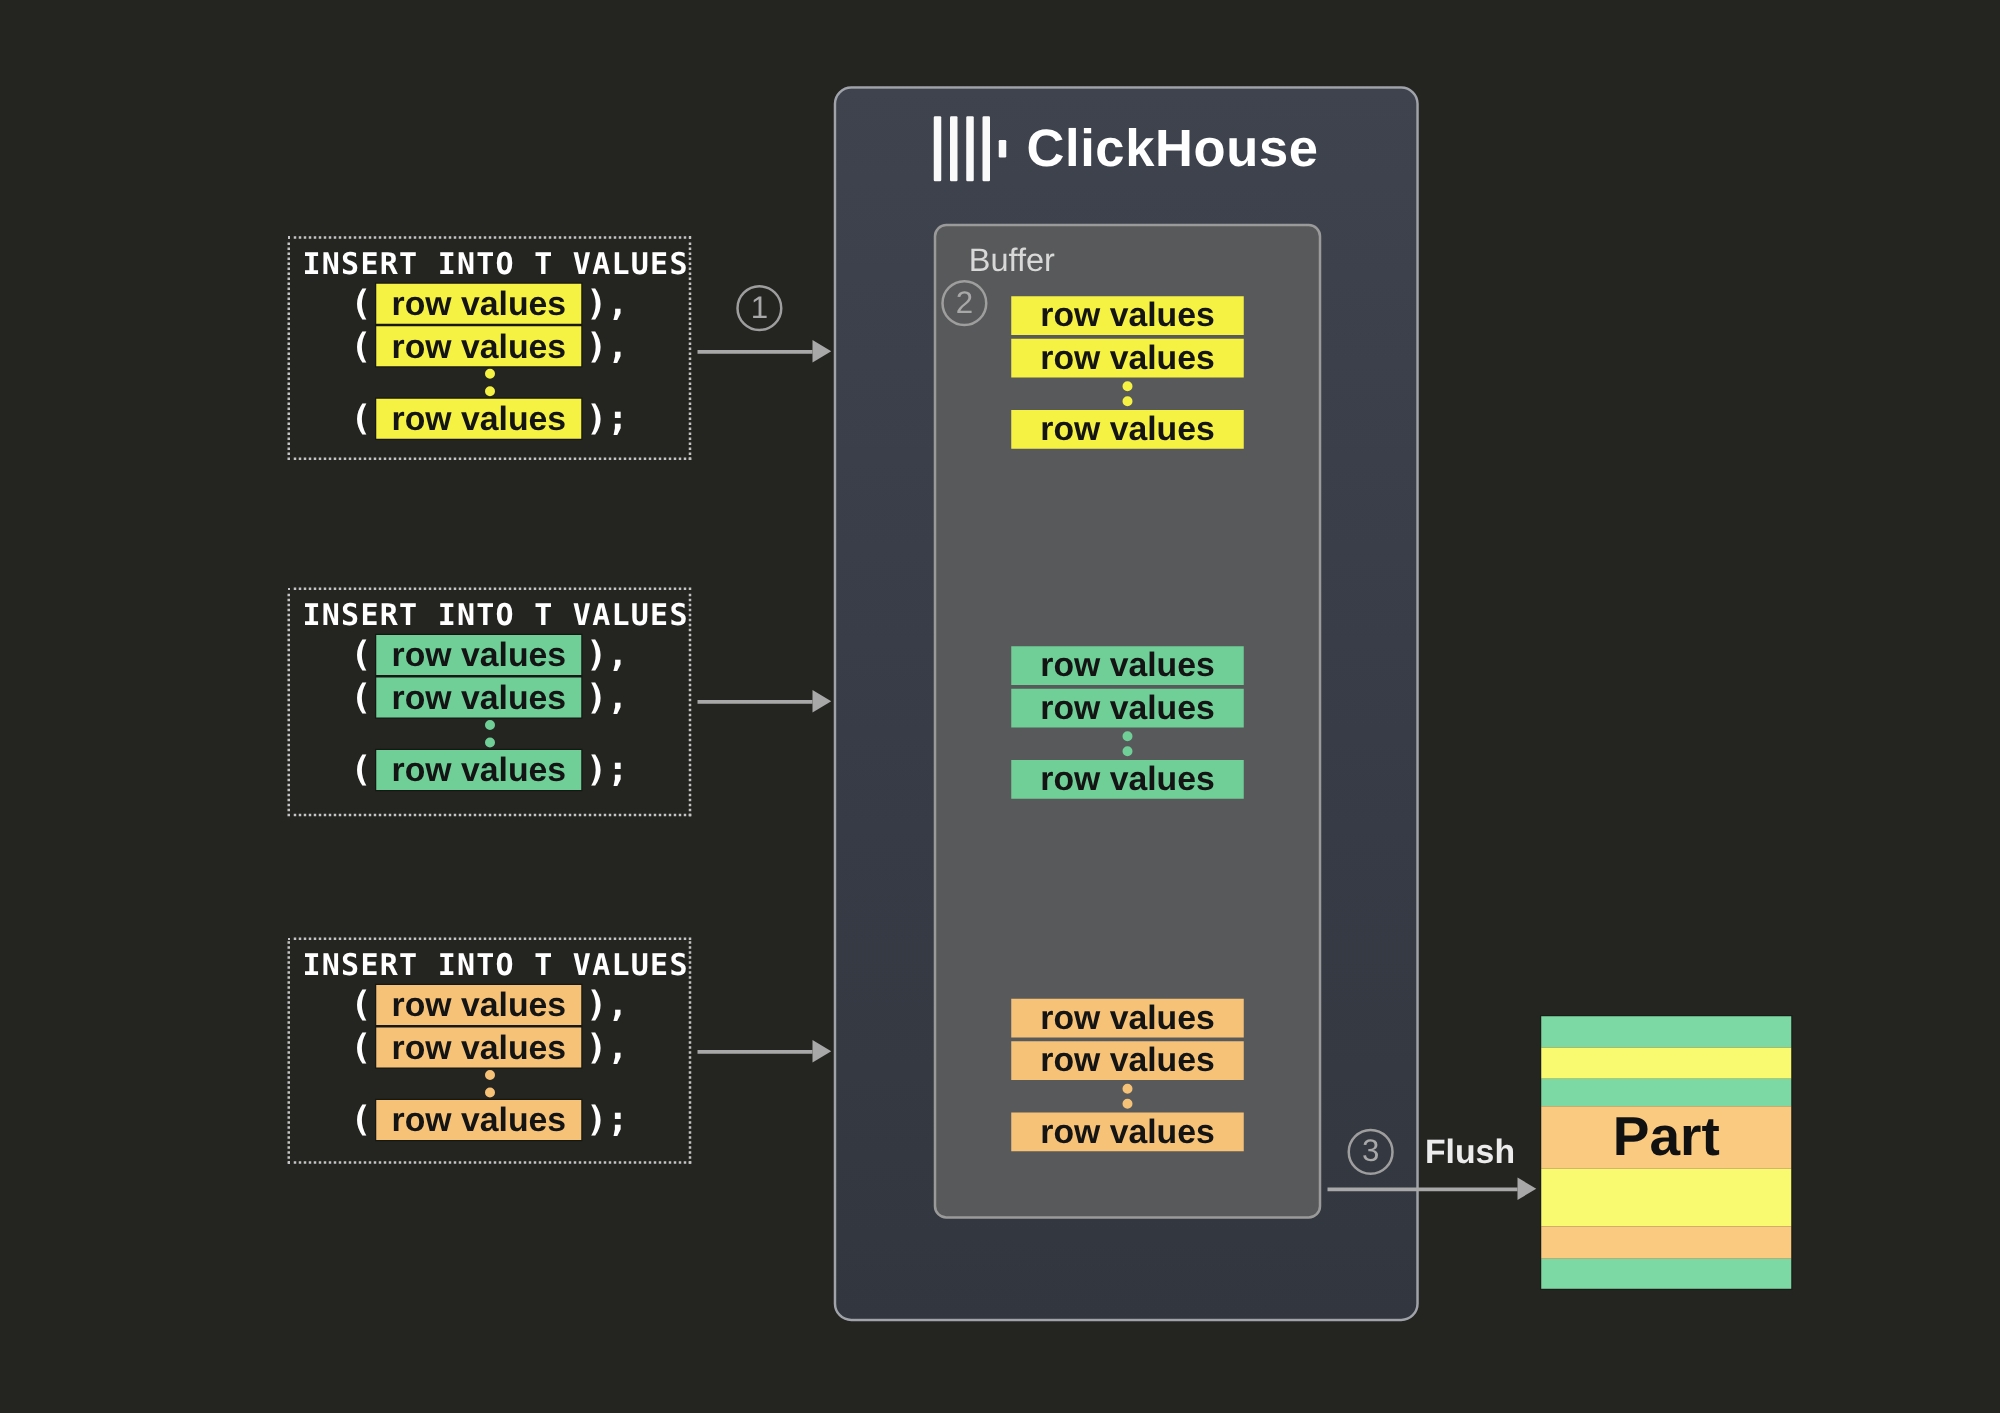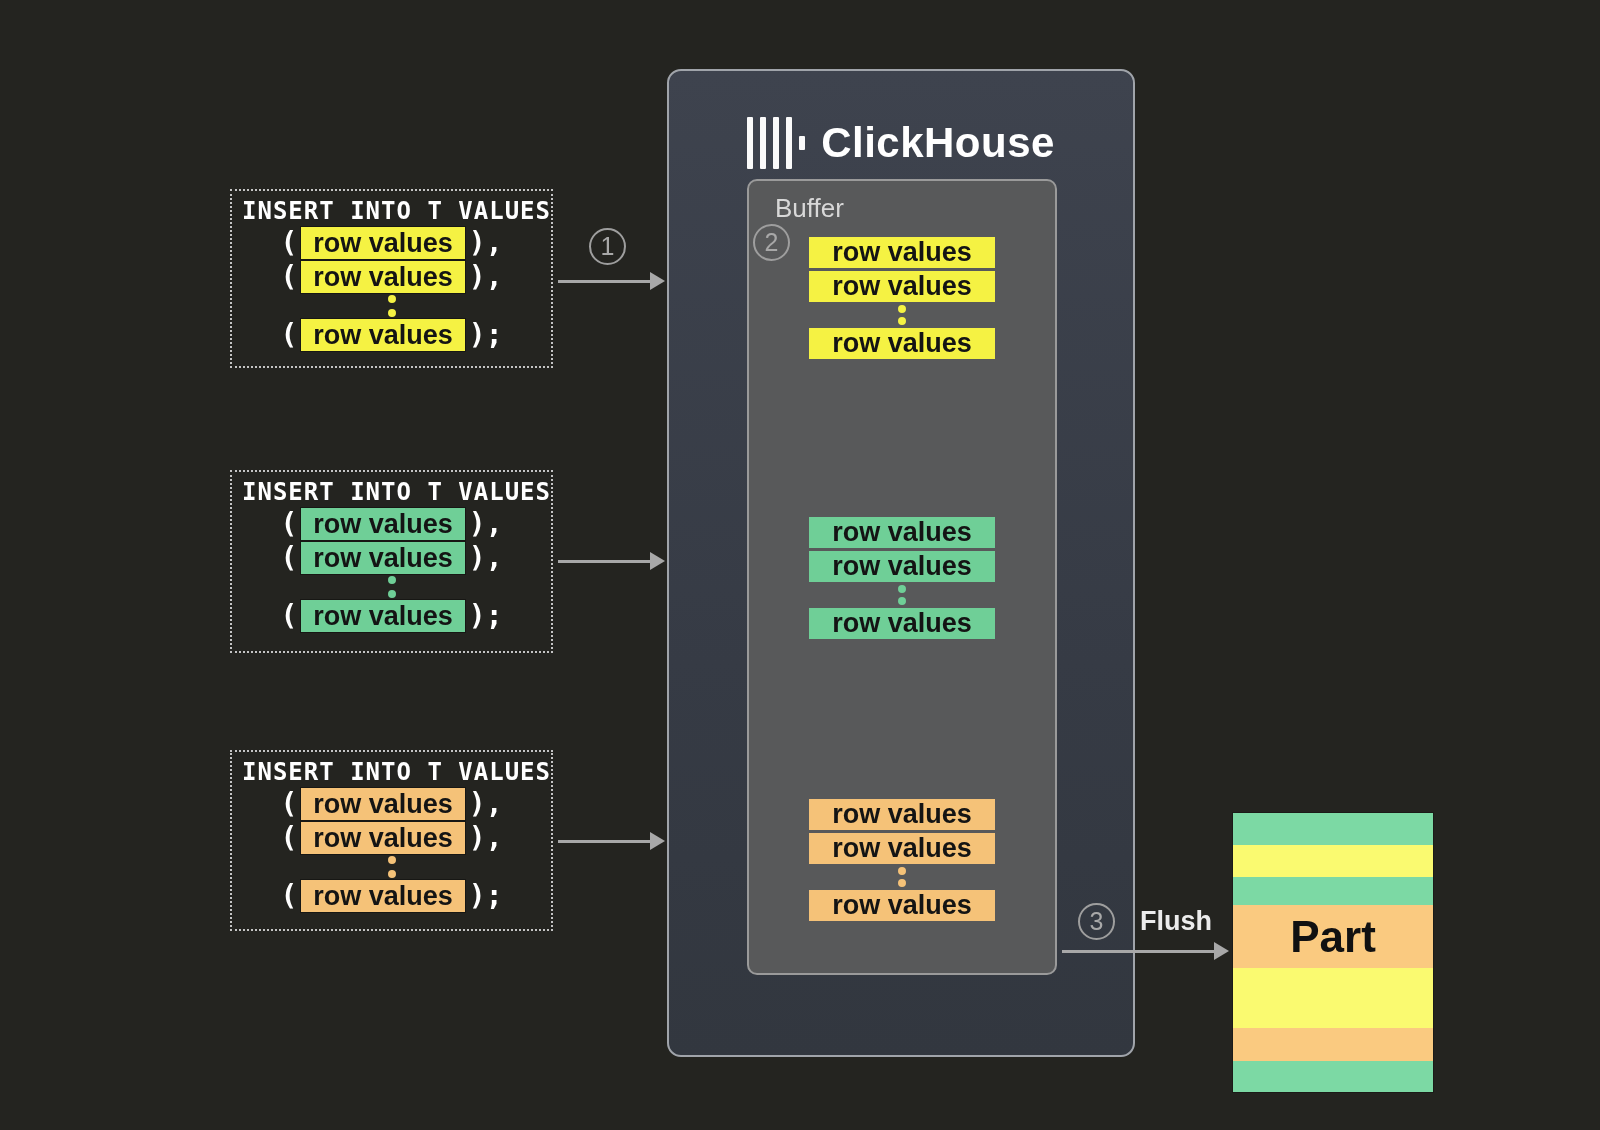--- a/index.html
+++ b/index.html
@@ -49,21 +49,21 @@
   .vdots { width:0; height:22px; border-left:8px dotted #000; }
 
   
   .ch-box {
     position:absolute; left:667px; top:69px; width:468px; height:988px;
     background:linear-gradient(180deg, #3E434E 0%, #363B45 60%, #32373F 100%);
     border:2px solid #A0A4AA; border-radius:14px;
   }
   .ch-header {
     display:flex; justify-content:center; align-items:center;
-    gap:16px; margin-top:44px; height:56px;
+    gap:16px; margin-top:20px; height:56px;
   }
   .ch-logo { display:flex; align-items:center; gap:7px; height:52px; }
   .ch-logo .bar { width:6px; height:52px; background:#FAFAFA; border-radius:1px; }
   .ch-logo .dot { width:6px; height:14px; background:#FAFAFA; border-radius:1px; }
   .ch-title {
     color:#FFFFFF; font-size:42px; font-weight:bold; letter-spacing:.5px;
   }
 
   
   .buffer-box {
@@ -112,21 +112,21 @@
   .arrow-3 { left:558px; top:840px; width:92px; }
   .arrow-flush { left:1062px; top:950px; width:152px; z-index:5; }
 
   .flush-label {
     position:absolute; left:1140px; top:906px;
     color:#ECECEC; font-size:27px; z-index:6;font-weight:bold;
   }
 
   
   .part-box {
-    position:absolute; left:1233px; top:813px; width:200px; height:279px;
+    position:absolute; left:1233px; top:813px; width:200px; height:218px;
     display:flex; flex-direction:column;
     box-shadow:0 0 0 1px #1b1b18;
     justify-content:flex-end;
   }
   .stripe { width:100%; display:flex; align-items:center; justify-content:center; }
   .part-label {
     font-size:44px; font-weight:bold; color:#111111;
     font-family:"Liberation Sans", sans-serif;
   }
 </style>

